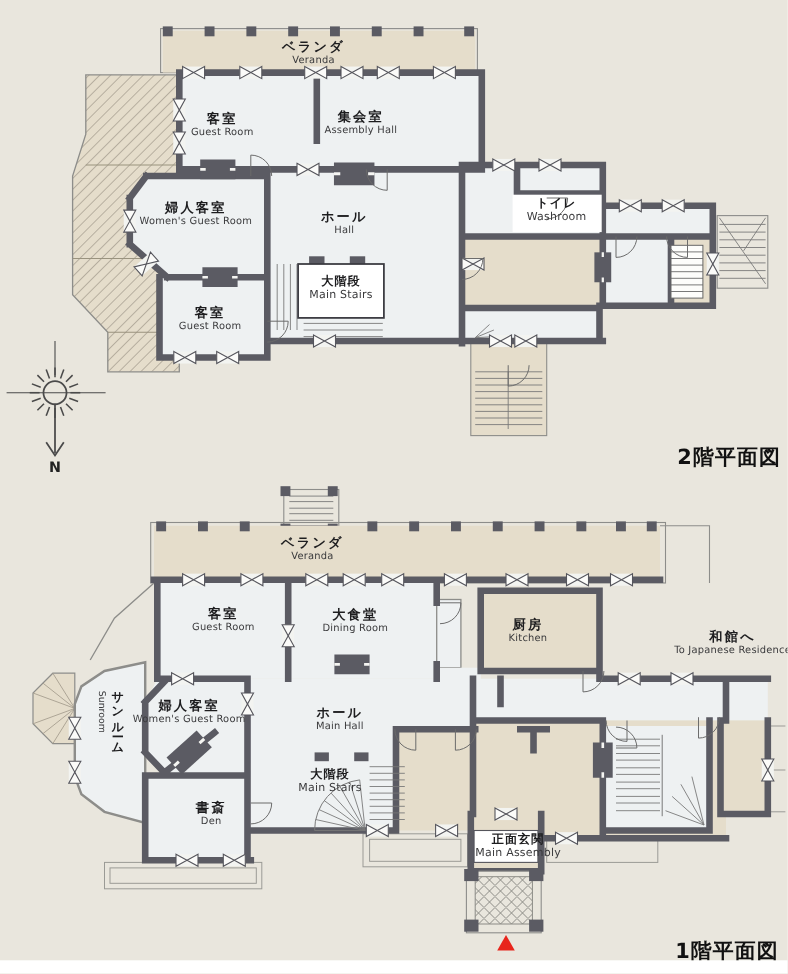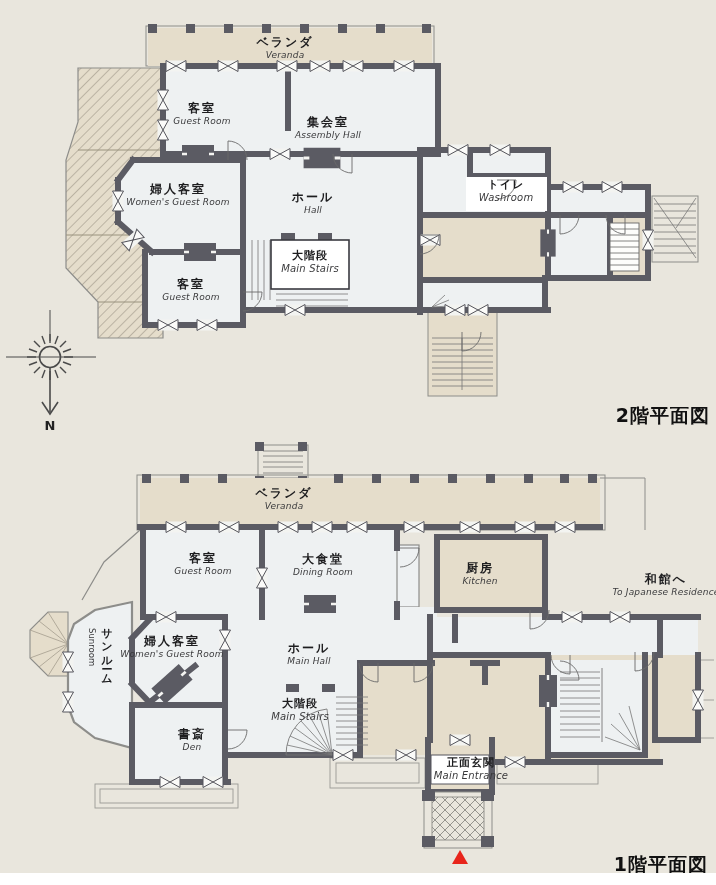--- a/index.html
+++ b/index.html
@@ -1,21 +1,21 @@
 <!DOCTYPE html>
 <html style="--paper: #e9e6dd; --beige: #e5ddcb; --room: #eef1f2; --wall: #5b5b63; --thin_line: #8d8d8a; --hatch_line: #a59d8e; --accent_red: #e8251c;"><head>
 <meta charset="utf-8">
 <style>
   html,body{margin:0;padding:0;}
   body{font-family:"DejaVu Sans",sans-serif;}
   #stage{position:relative;width:716px;height:873px;background:var(--paper,#e9e6de);overflow:hidden;}
   #plan-svg{position:absolute;left:0;top:0;}
   .lbl{position:absolute;transform:translateX(-50%);text-align:center;white-space:nowrap;color:#1d1d1f;line-height:1.15;pointer-events:none;}
   .lbl .jp{font-size:12px;font-weight:700;letter-spacing:2px;}
-  .lbl .en{font-size:9px;font-weight:400;color:#3a3a3c;letter-spacing:.2px;font-style:italic;}
+  .lbl .en{font-size:9px;font-weight:400;color:#3a3a3c;letter-spacing:.2px;}
   .lbl.small .jp{font-size:11px;letter-spacing:1px;}
   .lbl.small .en{font-size:10px;}
   .plan-title{position:absolute;font-size:19px;font-weight:700;color:#111;letter-spacing:1px;}
   .vlbl{position:absolute;color:#1d1d1f;}
   .vlbl .jp{writing-mode:vertical-rl;text-orientation:upright;font-size:11px;font-weight:700;letter-spacing:2px;}
   .vlbl-en{position:absolute;font-size:8.5px;color:#3a3a3c;transform:rotate(90deg);transform-origin:left top;white-space:nowrap;}
   .north-label{position:absolute;transform:translateX(-50%);font-size:13px;font-weight:700;color:#222;}
 </style>
 </head>
 <body>
@@ -333,21 +333,21 @@
 </svg>
 
   <div class="lbl" style="left:285px;top:36px;">
     <div class="jp">ベランダ</div>
       <div class="en">Veranda</div>
   </div>
   <div class="lbl" style="left:202px;top:102px;">
     <div class="jp">客室</div>
       <div class="en">Guest Room</div>
   </div>
-  <div class="lbl" style="left:328px;top:100px;margin-top:16px;">
+  <div class="lbl" style="left:328px;top:100px;">
     <div class="jp">集会室</div>
       <div class="en">Assembly Hall</div>
   </div>
   <div class="lbl" style="left:178px;top:183px;">
     <div class="jp">婦人客室</div>
       <div class="en">Women's Guest Room</div>
   </div>
   <div class="lbl" style="left:313px;top:191px;">
     <div class="jp">ホール</div>
       <div class="en">Hall</div>
@@ -402,17 +402,17 @@
   <div class="lbl small" style="left:300px;top:698px;">
     <div class="jp">大階段</div>
       <div class="en">Main Stairs</div>
   </div>
   <div class="lbl" style="left:192px;top:728px;">
     <div class="jp">書斎</div>
       <div class="en">Den</div>
   </div>
   <div class="lbl small" style="left:460px;top:757px;margin-left:11px;">
     <div class="jp">正面玄関</div>
-      <div class="en">Main Entrance</div>
+      <div class="en">Main Assembly</div>
   </div>
   <div class="plan-title" style="right:8px;top:852px;">1階平面図</div>
 
 </div>
 
 </body></html>

